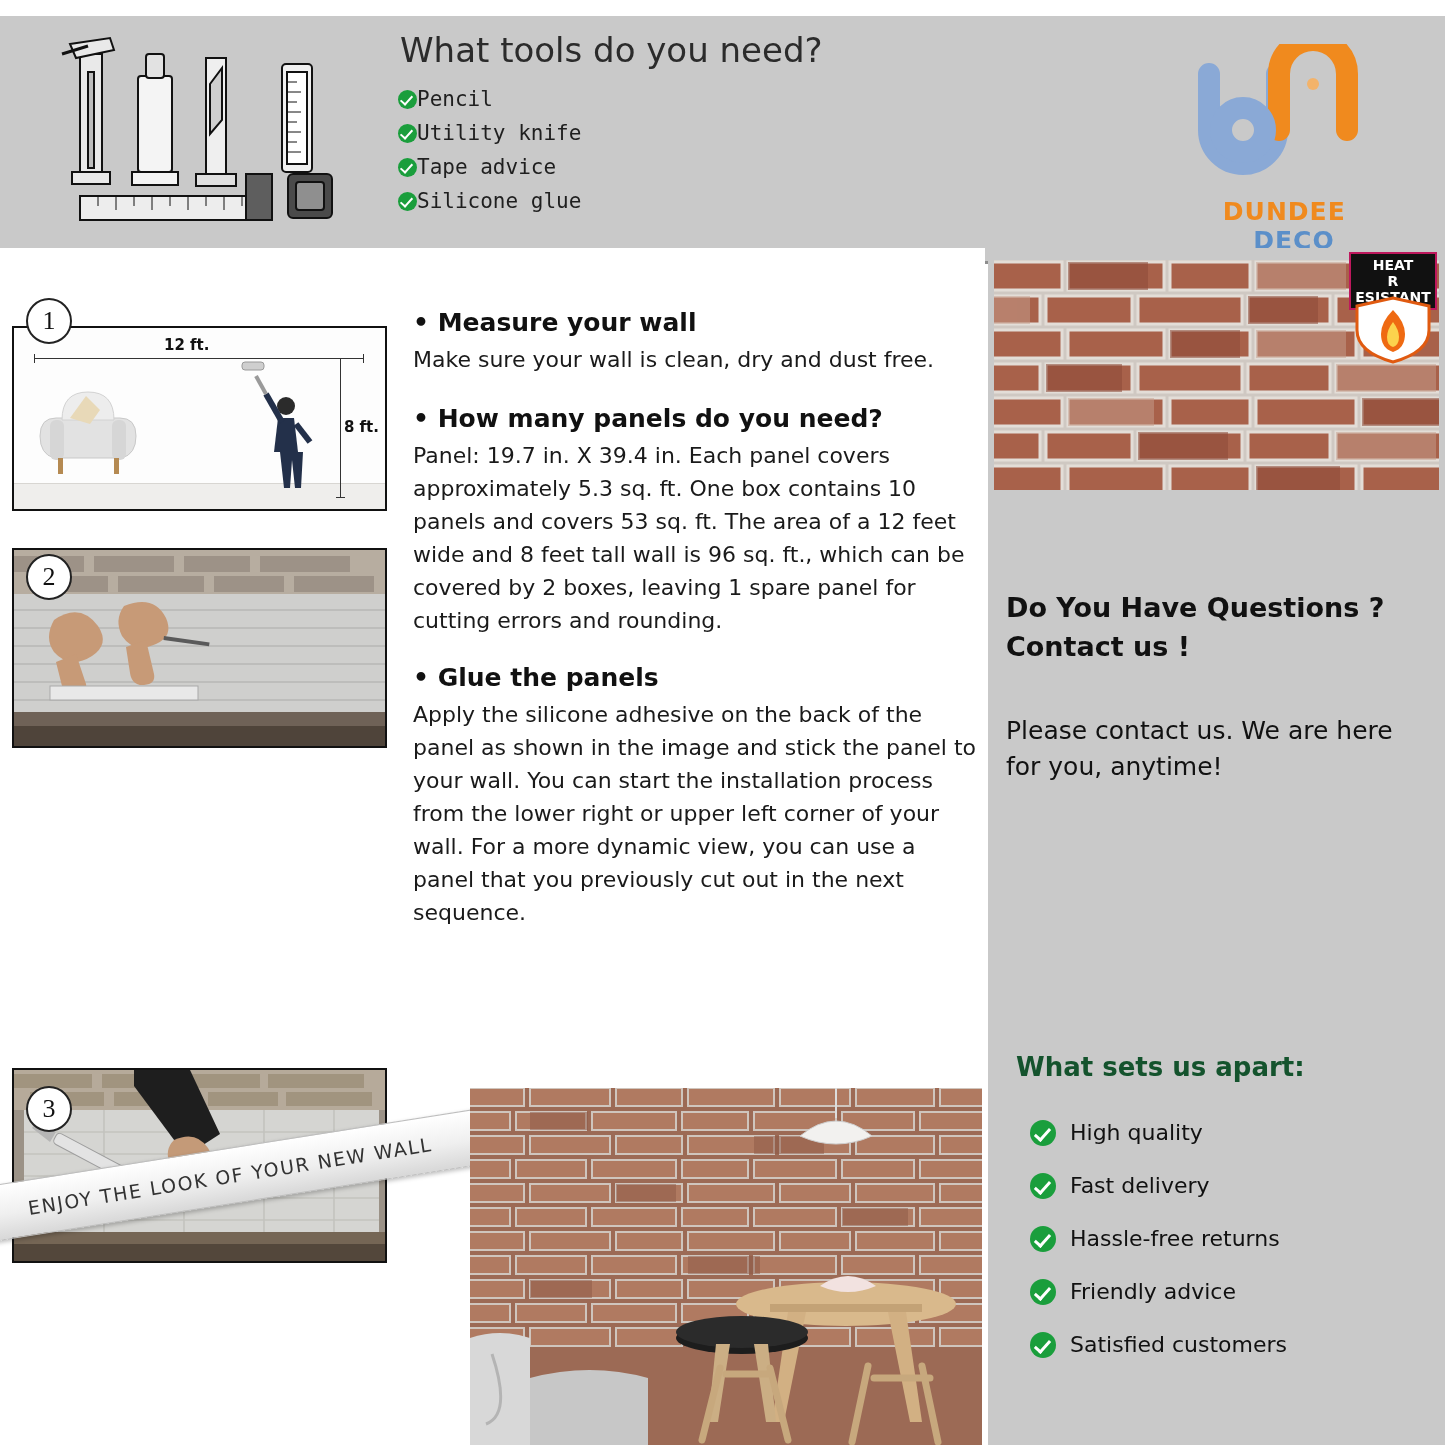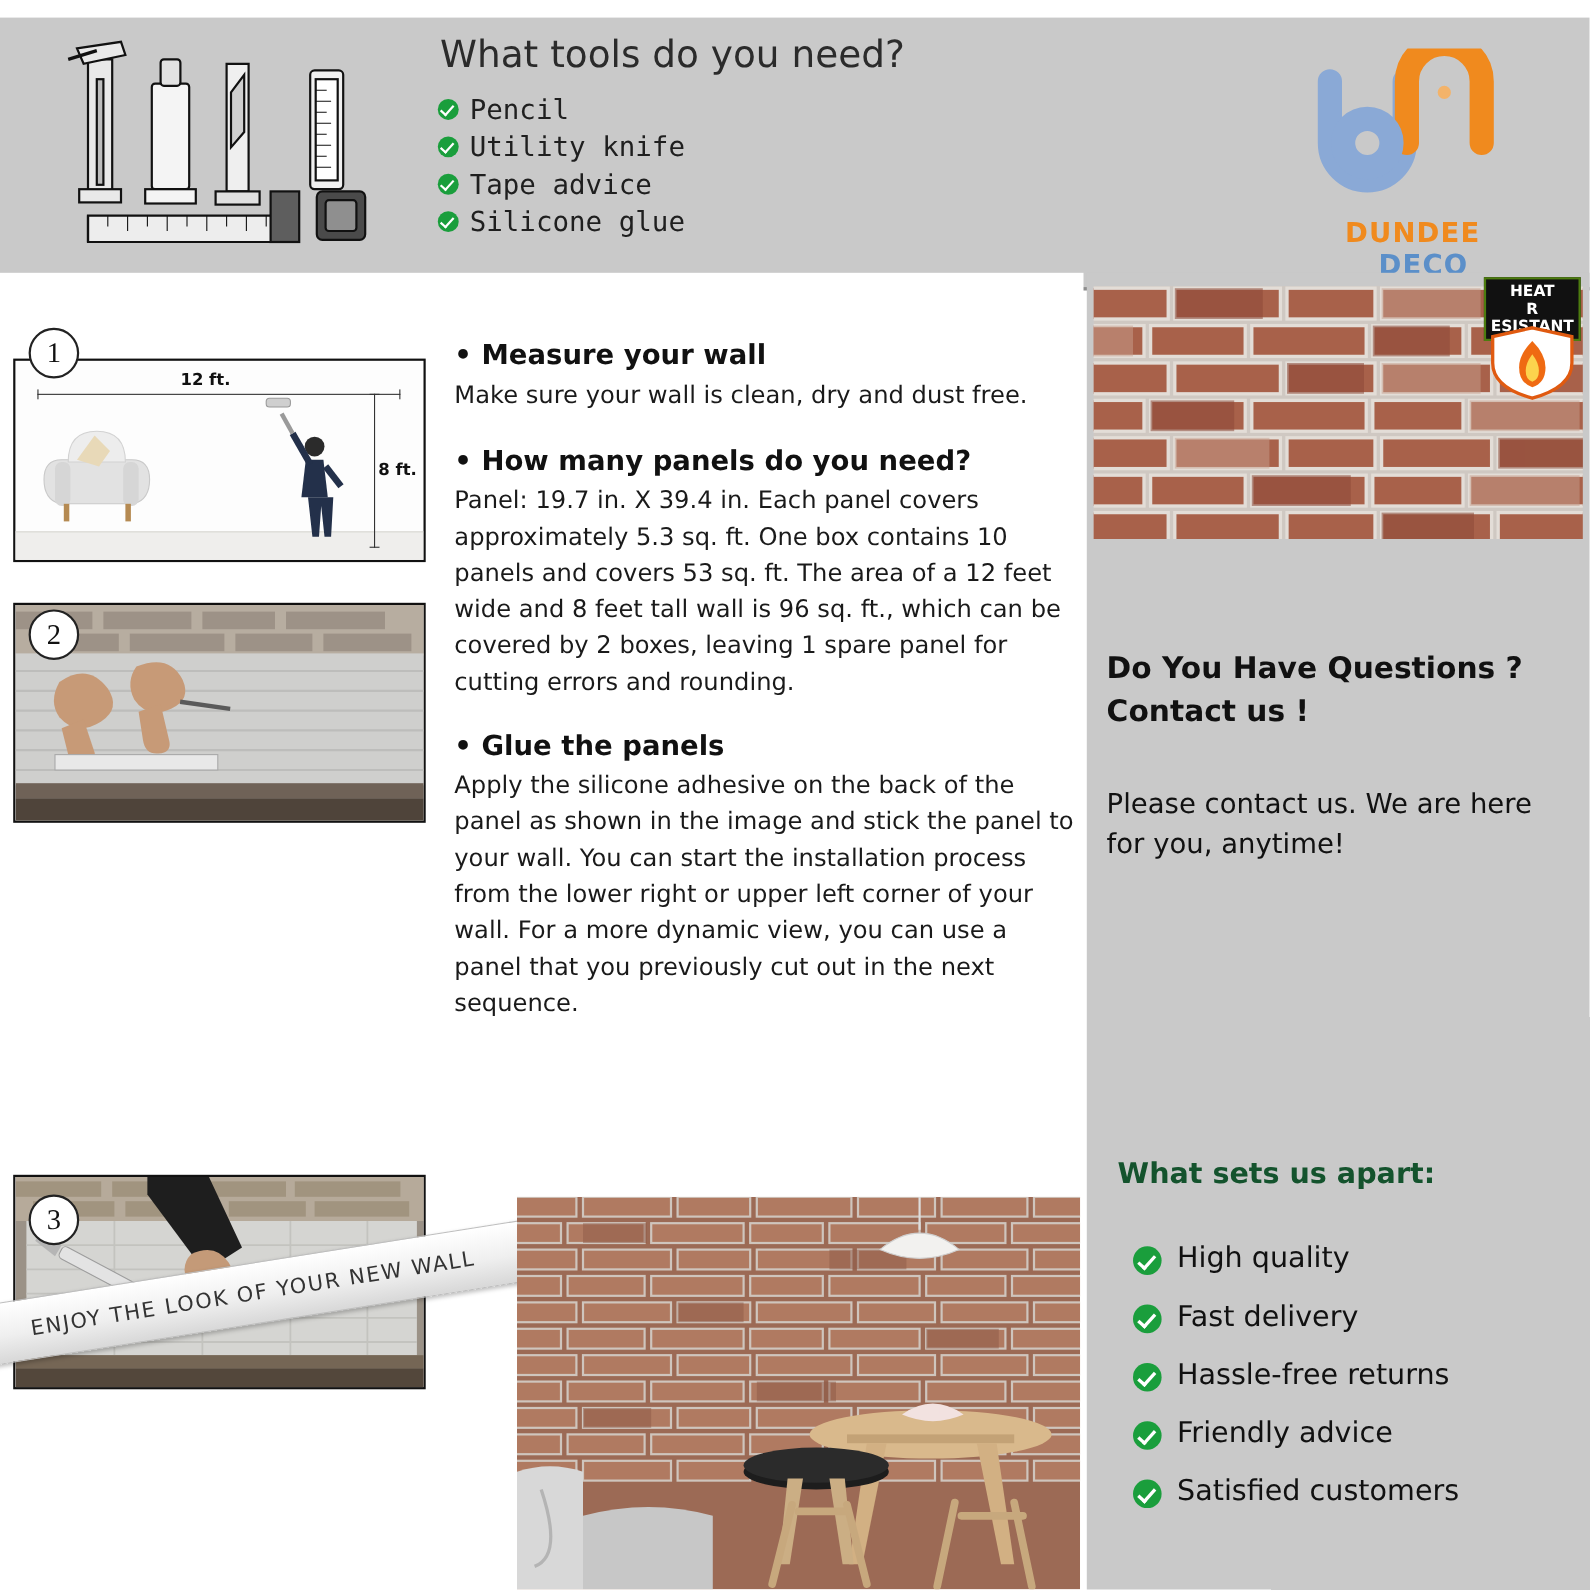--- a/index.html
+++ b/index.html
@@ -19,23 +19,23 @@
   }
   .tools-img {
     position:absolute; left:10px; top:8px; width:370px; height:225px;
   }
   .header-title {
     position:absolute; left:400px; top:14px;
     font-size:34px; color:#2b2b2b; font-family:"DejaVu Sans", sans-serif;
   }
   .tool-list { position:absolute; left:398px; top:66px; }
   .tool-item {
-    display:flex; align-items:center; gap:10px; height:34px;
+    display:flex; align-items:center; height:34px;
     font-family:"DejaVu Sans Mono", monospace;
-    font-size:25px; color:#1f1f1f;
+    font-size:21px; color:#1f1f1f;
   }
   .check {
     width:19px; height:19px; border-radius:50%;
     background:#1a9e3c; position:relative; flex:0 0 19px;
   }
   .check::after {
     content:""; position:absolute; left:5px; top:3px;
     width:5px; height:10px; border:solid #fff; border-width:0 2.4px 2.4px 0;
     transform:rotate(42deg);
   }
@@ -100,28 +100,28 @@
     position:absolute; left:988px; top:248px; width:457px; height:1197px;
     background:#c9c9c9;
   }
   .brick-top { position:absolute; left:6px; top:12px; width:445px; height:230px; overflow:hidden; }
   .heat-badge {
     position:absolute; right:8px; top:4px; width:88px; height:110px; z-index:4;
   }
   .heat-label {
     position:absolute; left:0; top:0; width:88px; background:#111; color:#fff;
     font-size:14px; font-weight:bold; text-align:center; line-height:1.15; padding:3px 0;
-    border:2px solid #4d7c0f;
+    border:2px solid #be185d;
   }
   .q-title { position:absolute; left:18px; top:340px; width:420px; font-size:27px; font-weight:bold; color:#111; line-height:1.45; }
   .q-body { position:absolute; left:18px; top:465px; width:400px; font-size:25px; color:#111; line-height:1.45; }
 
   .apart-title { position:absolute; left:28px; top:804px; font-size:26px; font-weight:bold; color:#14532d; }
   .apart-list { position:absolute; left:42px; top:858px; width:410px; }
-  .apart-item { display:flex; align-items:flex-end; gap:14px; height:53px; font-size:26px; color:#111; }
+  .apart-item { display:flex; align-items:center; gap:14px; height:53px; font-size:22px; color:#111; }
   .check-lg { width:26px; height:26px; border-radius:50%; background:#1a9e3c; position:relative; flex:0 0 26px; }
   .check-lg::after {
     content:""; position:absolute; left:8px; top:5px;
     width:6px; height:13px; border:solid #fff; border-width:0 3px 3px 0; transform:rotate(42deg);
   }
 </style>
 </head>
 <body>
 
 <div class="header">

